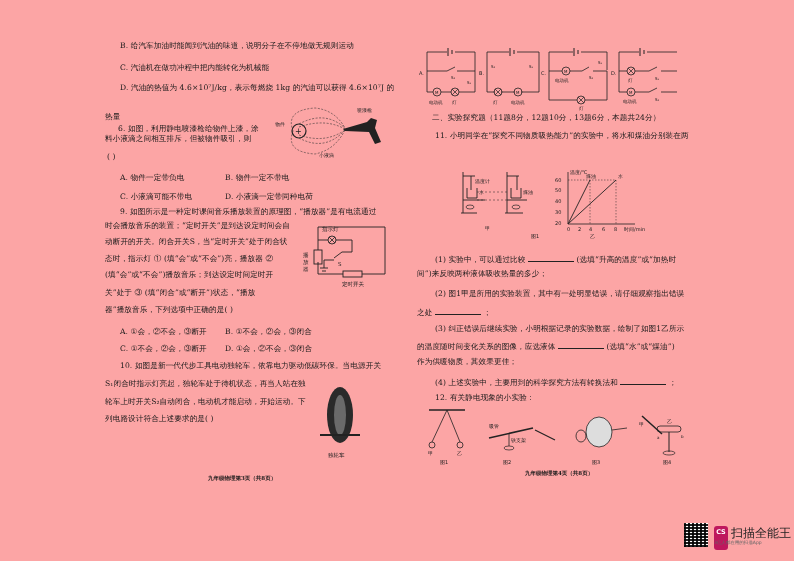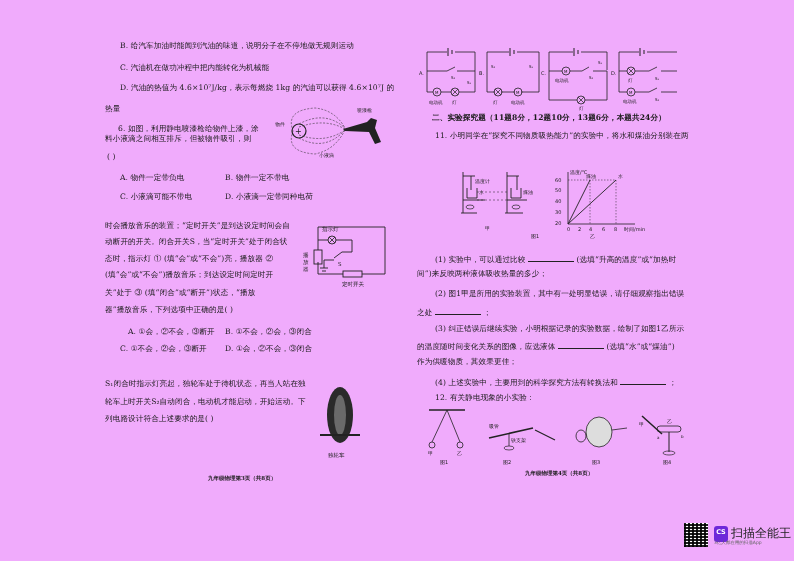--- a/index.html
+++ b/index.html
@@ -1,65 +1,66 @@
 <!DOCTYPE html>
 <html><head>
 <meta charset="utf-8">
 <style>
   html, body { margin:0; padding:0; }
   body { width:794px; height:561px; background:#ffffff; position:relative; overflow:hidden;
          font-family:"DejaVu Serif", serif; color:#1a1a1a; }
-  .page { position:absolute; top:0; height:561px; background:#f0abfc; }
+  .page { position:absolute; top:0; height:561px; background:#fca5a5; }
   .left { left:0; width:397px; }
   .right { left:397px; width:397px; }
   .t { position:absolute; font-size:7.6px; line-height:10px; white-space:nowrap; letter-spacing:0.1px; }
-  .bold { font-weight:bold; }
+  .bold { font-weight:normal; }
   .footer { position:absolute; font-size:5.5px; font-weight:bold; white-space:nowrap; }
   .blank { display:inline-block; border-bottom:1px solid #222; width:46px; height:8px; vertical-align:baseline; }
   svg { position:absolute; overflow:visible; }
   svg text { font-family:"DejaVu Sans", sans-serif; fill:#222; }
   .wm { position:absolute; left:684px; top:523px; width:110px; height:30px; }
   .qr { position:absolute; left:0; top:0; width:24px; height:24px;
         background:
           repeating-linear-gradient(90deg,#222 0 2px,#fff 2px 4px),
           repeating-linear-gradient(0deg,#222 0 2px,#fff 2px 3px);
         background-blend-mode:multiply; }
-  .cs { position:absolute; left:30px; top:3px; width:14px; height:16px; background:#6d28d9; border-radius:3px;
+  .cs { position:absolute; left:30px; top:3px; width:14px; height:24px; background:#be185d; border-radius:3px;
         color:#fff; font-family:"DejaVu Sans", sans-serif; font-size:6.5px; font-weight:bold; text-align:center; line-height:12px; }
   .csname { position:absolute; left:47px; top:2px; font-family:"DejaVu Sans", sans-serif; font-size:12px; color:#222; white-space:nowrap; }
   .cstag { position:absolute; left:30px; top:17px; font-family:"DejaVu Sans", sans-serif; font-size:4.5px; color:#666; white-space:nowrap; }
 </style>
 </head>
 <body>
 
 <div class="page left">
   <div class="t" style="left:120px;top:41px;">B. 给汽车加油时能闻到汽油的味道，说明分子在不停地做无规则运动</div>
   <div class="t" style="left:120px;top:63px;">C. 汽油机在做功冲程中把内能转化为机械能</div>
   <div class="t" style="left:120px;top:83px;">D. 汽油的热值为 4.6×10⁷J/kg，表示每燃烧 1kg 的汽油可以获得 4.6×10⁷J 的</div>
-  <div class="t" style="left:105px;top:104px;">热量</div>
+  <div class="t" style="left:105px;top:112px;">热量</div>
 
   <div class="t" style="left:118px;top:124px;">6. 如图，利用静电喷漆枪给物件上漆，涂</div>
   <div class="t" style="left:105px;top:134px;">料小液滴之间相互排斥，但被物件吸引，则</div>
   <div class="t" style="left:107px;top:152px;">(      )</div>
 
   <svg style="left:275px;top:100px;" width="115" height="60" viewBox="0 0 115 60">
     <ellipse cx="24" cy="31" rx="7" ry="7" fill="none" stroke="#222" stroke-width="1.2"></ellipse>
     <text x="20" y="34" font-size="8">+</text>
     <path d="M24 24 Q50 10 70 28 M24 38 Q50 52 70 30 M24 27 Q50 18 70 29 M24 35 Q50 44 70 30 M18 31 Q10 10 40 8 Q60 10 70 28 M18 31 Q10 52 40 54 Q60 50 70 30" fill="none" stroke="#333" stroke-width="0.6" stroke-dasharray="2,1.5"></path>
     <path d="M68 29 L92 22 L96 18 L102 20 L100 28 L106 42 L100 44 L94 32 L70 31 Z" fill="#222"></path>
     <text x="0" y="26" font-size="5">物件</text>
     <text x="82" y="12" font-size="5">喷漆枪</text>
     <text x="44" y="57" font-size="5">小液滴</text>
   </svg>
 
   <div class="t" style="left:120px;top:173px;">A. 物件一定带负电</div>
   <div class="t" style="left:225px;top:173px;">B. 物件一定不带电</div>
   <div class="t" style="left:120px;top:192px;">C. 小液滴可能不带电</div>
   <div class="t" style="left:225px;top:192px;">D. 小液滴一定带同种电荷</div>
 
+  <div class="t" style="left:120px;top:207px;">9. 如图所示是一种定时课间音乐播放装置的原理图，“播放器”是有电流通过</div>
   <div class="t" style="left:105px;top:221px;">时会播放音乐的装置；“定时开关”是到达设定时间会自</div>
   <div class="t" style="left:105px;top:237px;">动断开的开关。闭合开关S，当“定时开关”处于闭合状</div>
   <div class="t" style="left:105px;top:254px;">态时，指示灯  ①  (填“会”或“不会”)亮，播放器  ②</div>
   <div class="t" style="left:105px;top:270px;">(填“会”或“不会”)播放音乐；到达设定时间定时开</div>
   <div class="t" style="left:105px;top:288px;">关”处于  ③  (填“闭合”或“断开”)状态，“播放</div>
   <div class="t" style="left:105px;top:305px;">器”播放音乐，下列选项中正确的是(   )</div>
 
   <svg style="left:300px;top:222px;" width="90" height="80" viewBox="0 0 90 80">
     <path d="M18 5 H85 V52 H62 M43 52 H18 V40 M18 28 V5" fill="none" stroke="#222" stroke-width="0.9"></path>
     <rect x="14" y="28" width="8" height="14" fill="none" stroke="#222" stroke-width="0.9"></rect>
@@ -70,25 +71,26 @@
     <path d="M20 46 H28 M22 49 H26" stroke="#222" stroke-width="0.9"></path>
     <rect x="43" y="49" width="19" height="6" fill="none" stroke="#222" stroke-width="0.9"></rect>
     <text x="22" y="9" font-size="5.5">指示灯</text>
     <text x="3" y="35" font-size="5.5">播</text>
     <text x="3" y="42" font-size="5.5">放</text>
     <text x="3" y="49" font-size="5.5">器</text>
     <text x="38" y="44" font-size="5.5">S</text>
     <text x="42" y="64" font-size="5.5">定时开关</text>
   </svg>
 
-  <div class="t" style="left:120px;top:327px;margin-left:8px;">A. ①会，②不会，③断开</div>
+  <div class="t" style="left:120px;top:327px;">A. ①会，②不会，③断开</div>
   <div class="t" style="left:225px;top:327px;">B. ①不会，②会，③闭合</div>
   <div class="t" style="left:120px;top:344px;">C. ①不会，②会，③断开</div>
   <div class="t" style="left:225px;top:344px;">D. ①会，②不会，③闭合</div>
 
+  <div class="t" style="left:120px;top:361px;">10. 如图是新一代代步工具电动独轮车，依靠电力驱动低碳环保。当电源开关</div>
   <div class="t" style="left:105px;top:397px;">轮车上时开关S₂自动闭合，电动机才能启动，开始运动。下</div>
   <div class="t" style="left:105px;top:379px;">S₁闭合时指示灯亮起，独轮车处于待机状态，再当人站在独</div>
   <div class="t" style="left:105px;top:414px;">列电路设计符合上述要求的是(      )</div>
 
   <svg style="left:318px;top:385px;" width="45" height="75" viewBox="0 0 45 75">
     <ellipse cx="22" cy="30" rx="13" ry="28" fill="#2a2a2a"></ellipse>
     <ellipse cx="22" cy="30" rx="6" ry="20" fill="#6a6a6a"></ellipse>
     <path d="M2 50 H42" stroke="#222" stroke-width="2"></path>
     <text x="10" y="72" font-size="5.5">独轮车</text>
   </svg>

